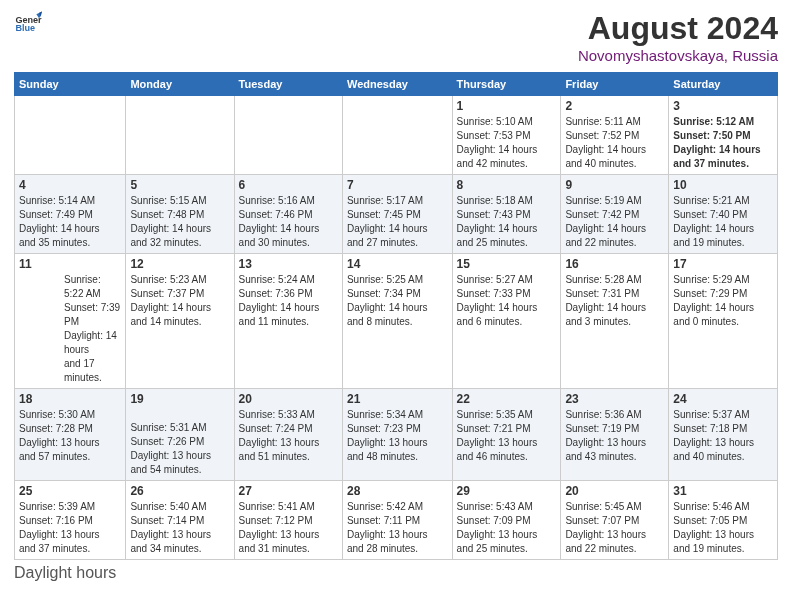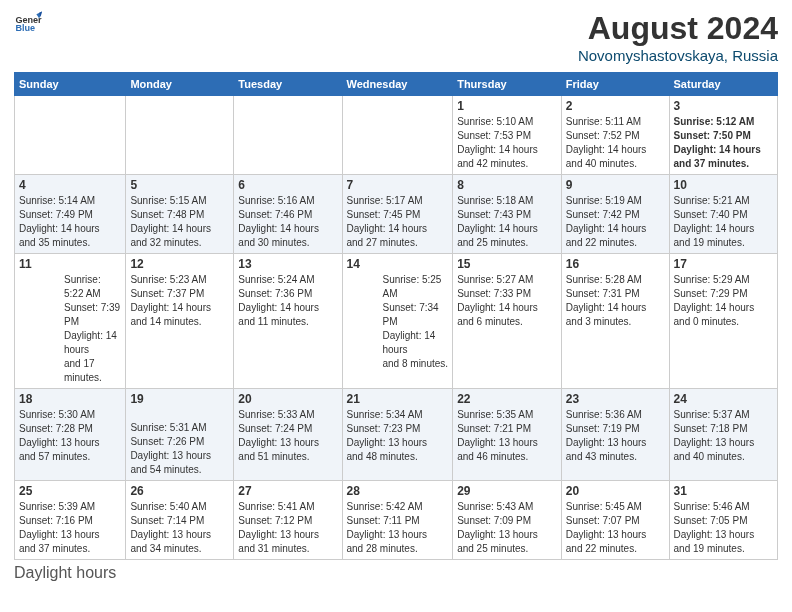--- a/index.html
+++ b/index.html
@@ -33,21 +33,21 @@
       text-align: right;
       margin-left: 48px;
     }
     .month-year {
       font-size: 32px;
       font-weight: bold;
       color: #333;
     }
     .location {
       font-size: 15px;
-      color: #0c4a6e;
+      color: #701a75;
       font-weight: normal;
     }
     .calendar {
       width: 100%;
       border-collapse: collapse;
       font-size: 10.5px;
     }
     .calendar th {
       background: #2d6db5;
       color: #fff;
@@ -220,21 +220,21 @@
           </td>
           <td>
             <span class="day-number">13</span>
             <div class="day-info" style="white-space: pre-line;">Sunrise: 5:24 AM
 Sunset: 7:36 PM
 Daylight: 14 hours
 and 11 minutes.</div>
           </td>
           <td>
             <span class="day-number">14</span>
-            <div class="day-info" style="white-space: pre-line; margin-left: 36px;">Sunrise: 5:25 AM
+            <div class="day-info" style="white-space: pre-line;">Sunrise: 5:25 AM
 Sunset: 7:34 PM
 Daylight: 14 hours
 and 8 minutes.</div>
           </td>
           <td>
             <span class="day-number">15</span>
             <div class="day-info" style="white-space: pre-line;">Sunrise: 5:27 AM
 Sunset: 7:33 PM
 Daylight: 14 hours
 and 6 minutes.</div>

